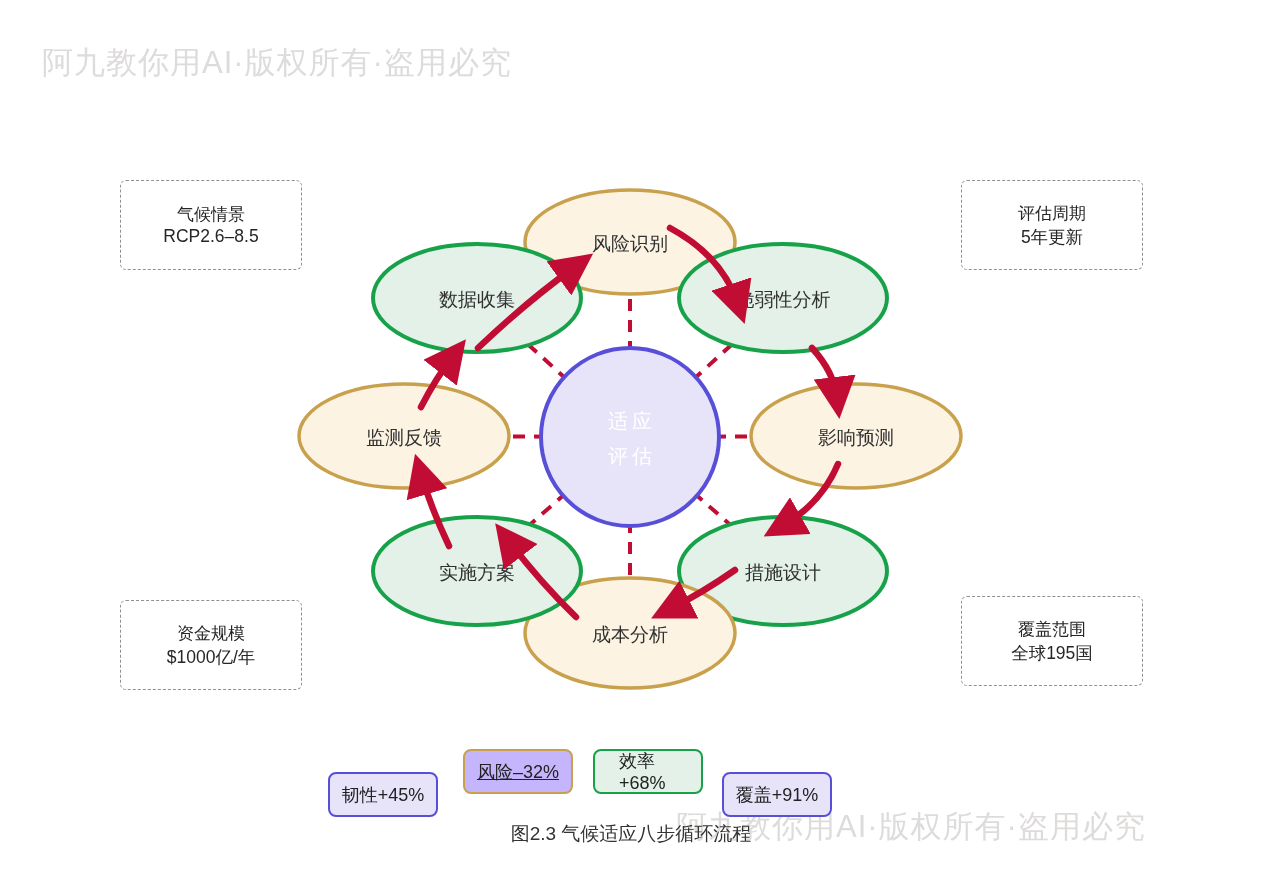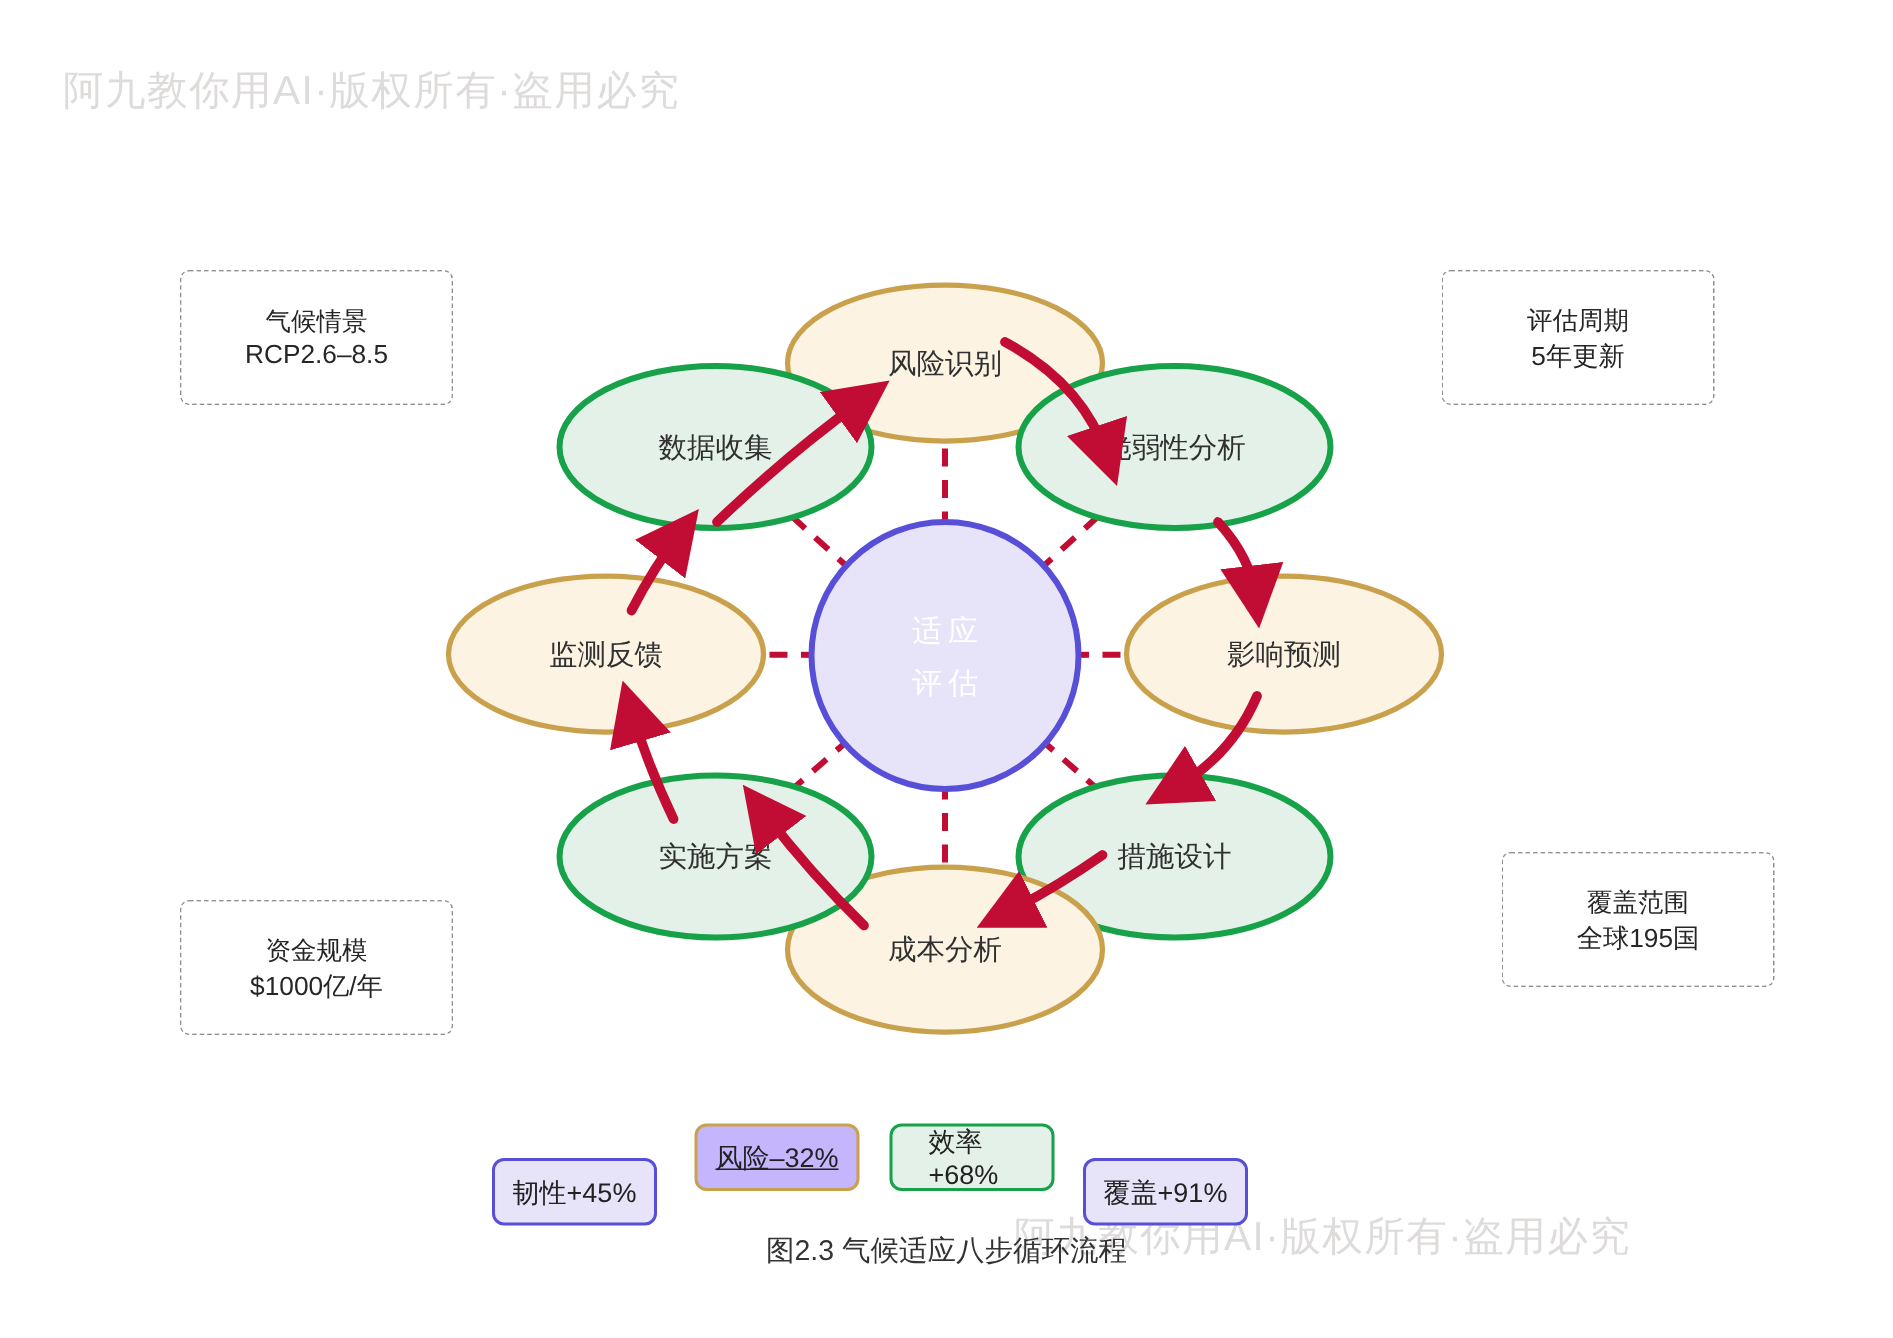--- a/index.html
+++ b/index.html
@@ -6,21 +6,21 @@
   .stage{
     position:relative;
     width:1262px;height:892px;
     background:#ffffff;
     overflow:hidden;
     font-family:"Liberation Sans","DejaVu Sans",sans-serif;
   }
   .watermark{
     position:absolute;
     color:#DEDCDB;
-    font-size:27px;
+    font-size:31px;
     letter-spacing:1px;
     white-space:nowrap;
     z-index:0;
     user-select:none;
   }
   .wm-top{left:42px;top:42px;}
   .wm-bottom{left:676px;top:806px;z-index:1;}
   .title{
     position:absolute;
     left:0;top:40px;width:100%;
@@ -53,21 +53,21 @@
     display:flex;flex-direction:column;
     align-items:center;justify-content:center;
     gap:0;
     z-index:2;
   }
   .info-box .ib-title{font-size:17px;color:#262626;}
   .info-box .ib-value{font-size:17.5px;color:#262626;}
   .ib-tl{left:120px;top:180px;}
   .ib-tr{left:961px;top:180px;}
   .ib-bl{left:120px;top:600px;}
-  .ib-br{left:961px;top:568px;margin-left:40px;}
+  .ib-br{left:961px;top:596px;}
   .legend-box{
     position:absolute;
     top:749px;height:45px;width:110px;
     border-radius:8px;
     display:flex;align-items:center;justify-content:center;
     font-size:18px;color:#222222;
     box-sizing:border-box;
     z-index:2;
   }
   .lg-purple{border:2.5px solid #584FD9;background:#E7E4FA;margin-top:23px;}

